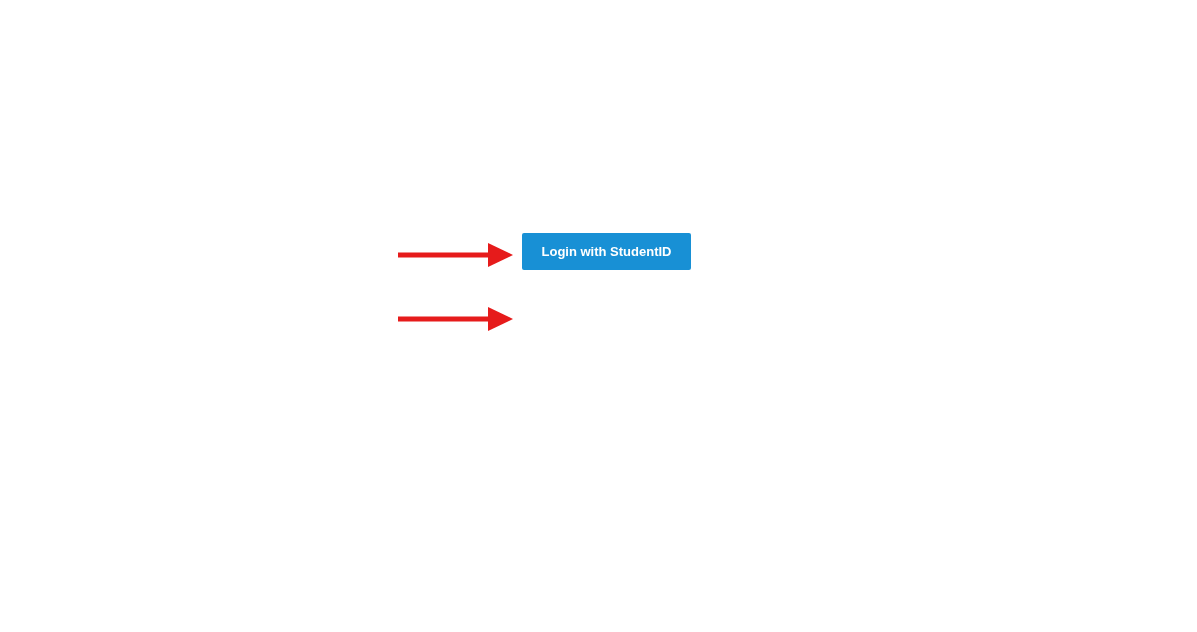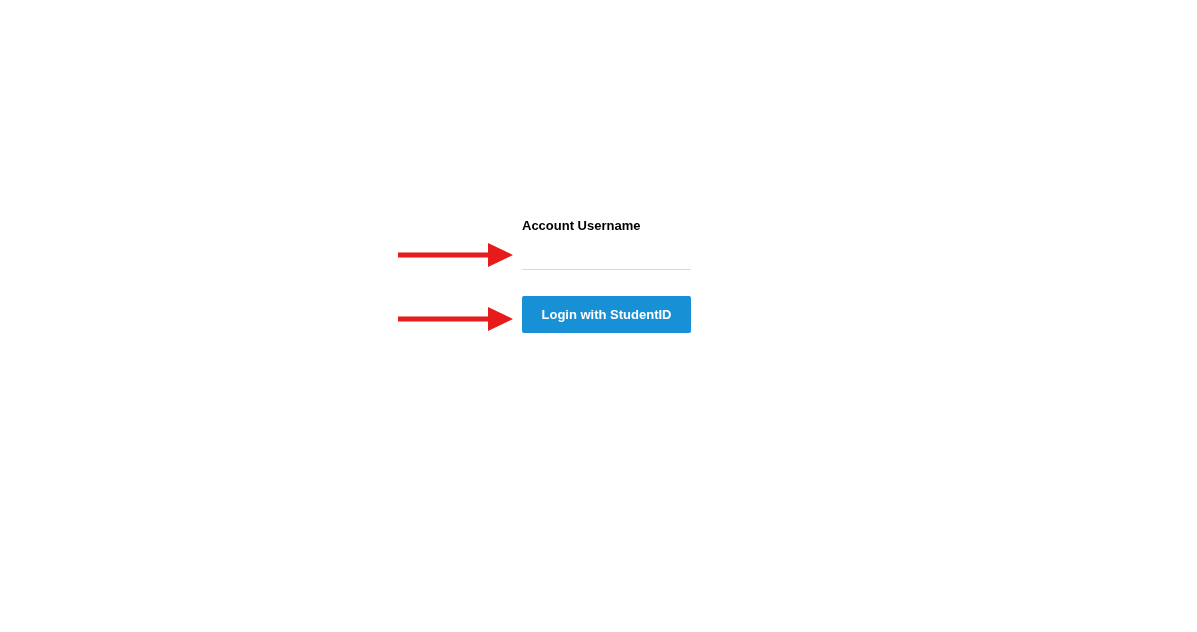--- a/index.html
+++ b/index.html
@@ -68,21 +68,21 @@
     }
     .login-button {
       width: 100%;
       background: #1890d5;
       color: #ffffff;
       border: none;
       font-size: 13px;
       font-weight: bold;
       padding: 11px 0;
       cursor: pointer;
-      margin-top: 6px;
+      margin-top: 15px;
       border-radius: 2px;
     }
     .arrow {
       position: absolute;
       width: 115px;
       height: 24px;
     }
     .arrow-1 {
       left: 398px;
       top: 243px;
@@ -95,28 +95,20 @@
       width: 100%;
       height: 100%;
       display: block;
     }
   </style>
 </head>
 <body>
 
 <div class="login-form">
 
-  <div class="field-group">
-    <div class="label-row">
-      <span class="field-label">Account Username</span>
-    </div>
-    <div class="input-wrapper">
-      <input type="text" class="text-input" value="" style="">
-    </div>
-  </div>
 
 
   <button class="login-button">Login with StudentID</button>
 
 </div>
 
 <div class="arrow arrow-1">
   <svg viewBox="0 0 115 24">
     <line x1="0" y1="12" x2="92" y2="12" stroke="#e61b1b" stroke-width="5"></line>
     <polygon points="90,0 115,12 90,24" fill="#e61b1b"></polygon>

